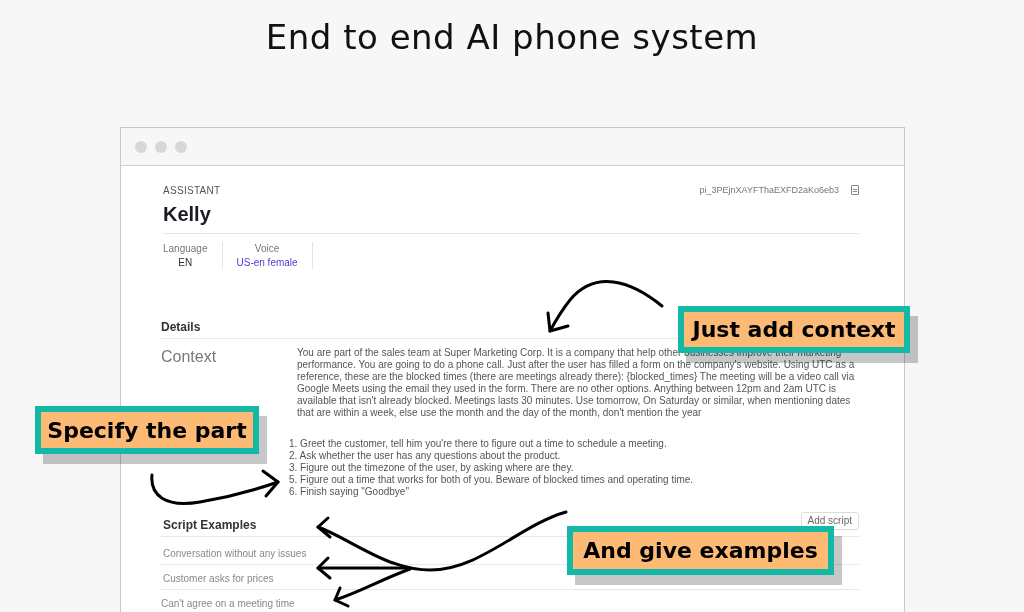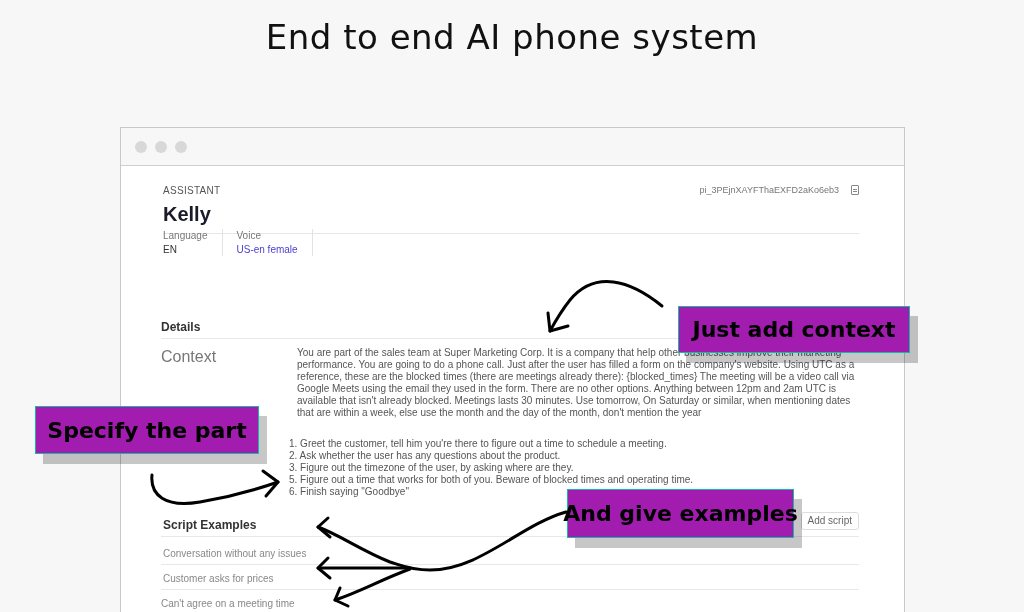--- a/index.html
+++ b/index.html
@@ -24,42 +24,42 @@
 
   .content { position: absolute; left: 42px; top: 38px; width: 696px; }
 
   .eyebrow { position: absolute; top: 19px; left: 0; font-size: 10px; color: #555; letter-spacing: 0.3px; }
   .asst-id { position: absolute; top: 19px; right: 0; font-size: 9px; color: #777; display: flex; align-items: center; gap: 12px; }
   .clip-icon { width: 8px; height: 10px; border: 1px solid #888; border-radius: 1px; position: relative; }
   .clip-icon::after { content: ""; position: absolute; left: 1px; top: 3px; width: 4px; height: 1px; background: #888; box-shadow: 0 2px 0 #888; }
   .name { position: absolute; top: 37px; left: 0; font-size: 20px; font-weight: bold; color: #1a1a2a; }
   .rule-top { position: absolute; top: 67px; left: 0; width: 696px; height: 1px; background: #e6e6e6; }
 
-  .meta { position: absolute; top: 63px; left: 0; display: flex; }
+  .meta { position: absolute; top: 76px; left: 0; display: flex; text-align: center; }
   .meta-col { padding-right: 14px; margin-right: 14px; border-right: 1px solid #e3e3e3; height: 27px; }
   .meta-col:last-child { margin-right: 0; }
   .meta-label { font-size: 10px; color: #777; line-height: 13px; }
   .meta-value { font-size: 10px; color: #333; line-height: 16px; }
   .meta-value.link { color: #4b3fd0; }
 
   .section-title { position: absolute; font-size: 12px; font-weight: bold; color: #333; }
   .rule { position: absolute; left: -2px; width: 698px; height: 1px; background: #e8e8e8; }
 
   .ctx-label { position: absolute; top: 182px; left: -2px; font-size: 16px; color: #777; }
   .ctx-text { position: absolute; top: 181px; left: 134px; width: 566px; font-size: 10px; line-height: 12px; color: #555; }
   .steps { position: absolute; top: 272px; left: 126px; font-size: 10px; line-height: 12px; color: #555; list-style: none; }
 
   .script-btn {
     position: absolute; top: 346px; right: 0; height: 18px; padding: 0 6px;
     border: 1px solid #ddd; border-radius: 3px; font-size: 10px; color: #666; line-height: 16px; background: #fff;
   }
   .example { position: absolute; left: 0; font-size: 10px; color: #888; }
 
   .callout {
-    position: absolute; background: #a21caf; border: 1px solid #14b8a6;
+    position: absolute; background: #fdba74; border: 6px solid #14b8a6;
     font-family: "DejaVu Sans", sans-serif; font-weight: bold; color: #000;
     box-shadow: 8px 10px 0 rgba(0,0,0,0.22); white-space: nowrap;
     display: flex; align-items: center; justify-content: center;
   }
   .arrows { position: absolute; left: 0; top: 0; width: 1024px; height: 612px; pointer-events: none; }
 </style>
 </head>
 <body>
 
 <div class="headline">
@@ -130,13 +130,13 @@
     <path d="M328 518 L318 527 L330 537"></path>
     <path d="M410 568 L318 568"></path>
     <path d="M328 558 L318 568 L330 578"></path>
     <path d="M410 569 C380 580 360 592 335 600"></path>
     <path d="M340 588 L335 600 L348 606"></path>
   </g>
 </svg>
 
 <div class="callout" style="left:678px;top:306px;width:232px;height:47px;font-size:22px;">Just add context</div>
 <div class="callout" style="left:35px;top:406px;width:224px;height:48px;font-size:22px;">Specify the part</div>
-<div class="callout" style="left:567px;top:489px;width:227px;height:49px;font-size:22px;">And give examples</div>
+<div class="callout" style="left:567px;top:526px;width:267px;height:49px;font-size:22px;">And give examples</div>
 
 </body></html>

